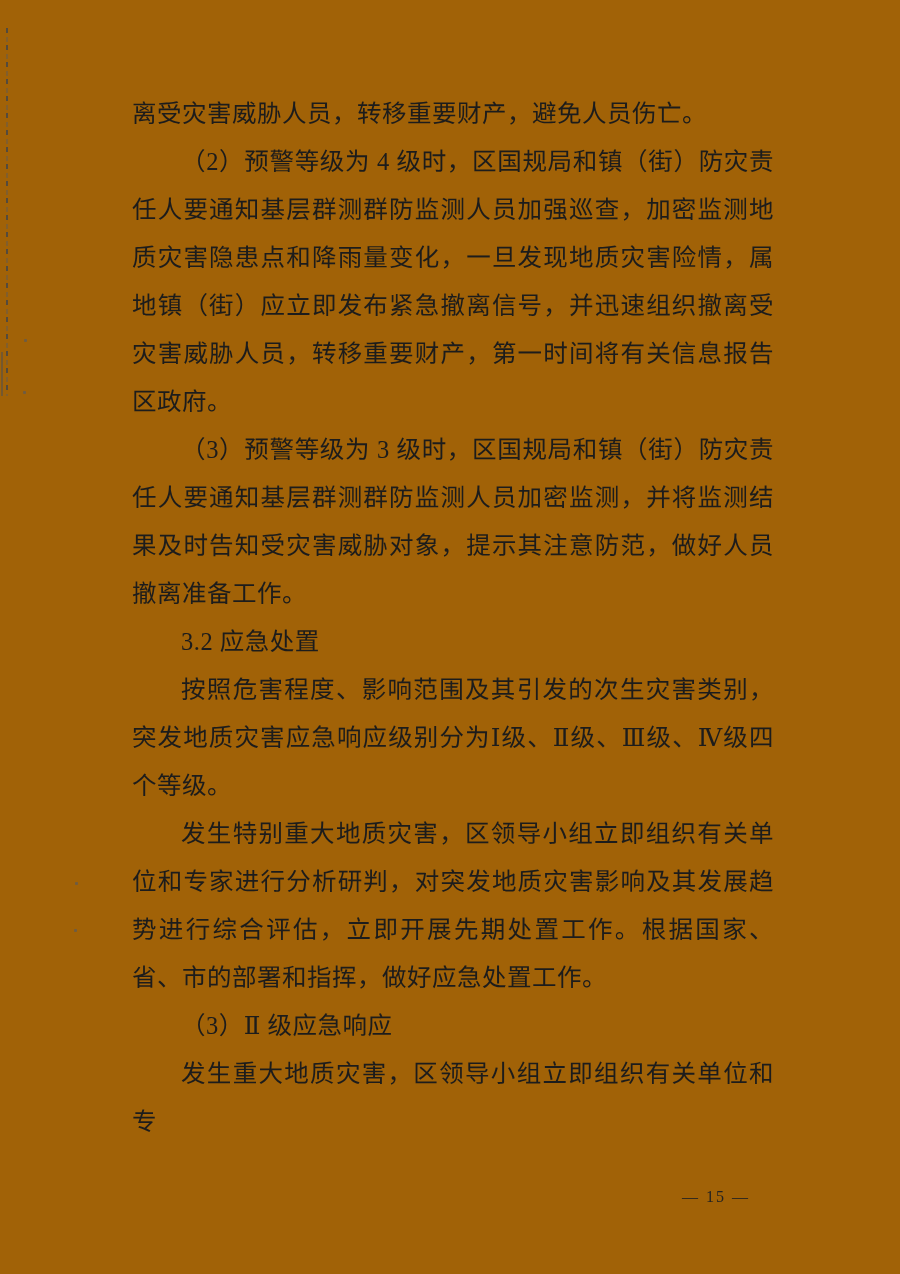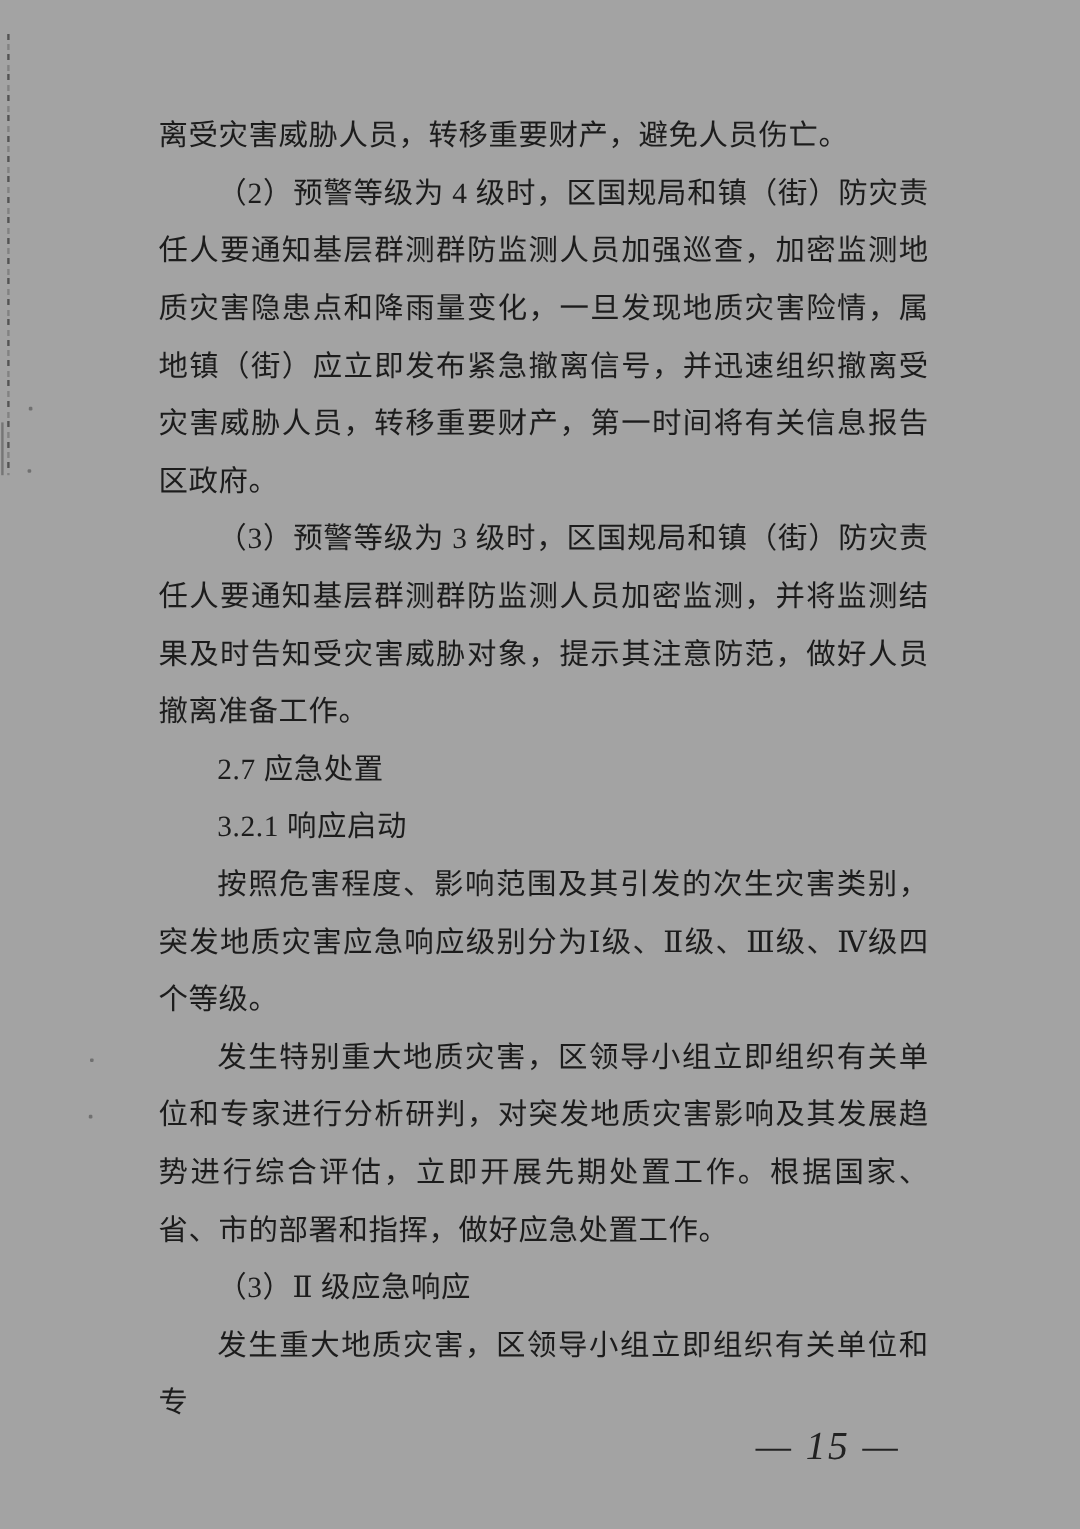--- a/index.html
+++ b/index.html
@@ -11,21 +11,21 @@
     position: relative;
     width: 900px;
     height: 1274px;
     overflow: hidden;
     font-family: "Liberation Serif", "DejaVu Serif", serif;
     color: #1a1a1a;
   }
   .page {
     position: absolute;
     inset: 0;
-    background: #a3a3a3;
+    background: #a16207;
   }
   .text-column {
     position: absolute;
     left: 132px;
     top: 90px;
     width: 642px;
   }
   .para {
     margin: 0;
     font-size: 24.5px;
@@ -39,25 +39,24 @@
   }
   .para.indent { text-indent: 2em; }
   .para.heading {
     text-indent: 2em;
     text-align: left;
   }
   .page-number {
     position: absolute;
     top: 1188px;
     right: 150px;
-    font-size: 33px;
+    font-size: 16px;
     letter-spacing: 2px;
     color: #222;
     white-space: nowrap;
-    font-style: italic;
   }
   
   .artifact-vline {
     position: absolute;
     left: 6px;
     top: 28px;
     width: 2px;
     height: 368px;
     background: repeating-linear-gradient(
       180deg,
@@ -96,22 +95,21 @@
   <div class="artifact-vline2"></div>
   <div class="speck s1"></div>
   <div class="speck s2"></div>
   <div class="speck s3"></div>
   <div class="speck s4"></div>
 
   <div class="text-column">
     <p class="para">离受灾害威胁人员，转移重要财产，避免人员伤亡。</p>
     <p class="para indent">（2）预警等级为 4 级时，区国规局和镇（街）防灾责任人要通知基层群测群防监测人员加强巡查，加密监测地质灾害隐患点和降雨量变化，一旦发现地质灾害险情，属地镇（街）应立即发布紧急撤离信号，并迅速组织撤离受灾害威胁人员，转移重要财产，第一时间将有关信息报告区政府。</p>
     <p class="para indent">（3）预警等级为 3 级时，区国规局和镇（街）防灾责任人要通知基层群测群防监测人员加密监测，并将监测结果及时告知受灾害威胁对象，提示其注意防范，做好人员撤离准备工作。</p>
-    <p class="para heading">2.7 应急处置</p>
-    <p class="para heading">3.2.1 响应启动</p>
+    <p class="para heading">3.2 应急处置</p>
     <p class="para indent">按照危害程度、影响范围及其引发的次生灾害类别，突发地质灾害应急响应级别分为Ⅰ级、Ⅱ级、Ⅲ级、Ⅳ级四个等级。</p>
     <p class="para indent">发生特别重大地质灾害，区领导小组立即组织有关单位和专家进行分析研判，对突发地质灾害影响及其发展趋势进行综合评估，立即开展先期处置工作。根据国家、省、市的部署和指挥，做好应急处置工作。</p>
     <p class="para indent">（3）Ⅱ 级应急响应</p>
     <p class="para indent">发生重大地质灾害，区领导小组立即组织有关单位和专</p>
   </div>
 
   <div class="page-number">— 15 —</div>
 
 </div>
 

